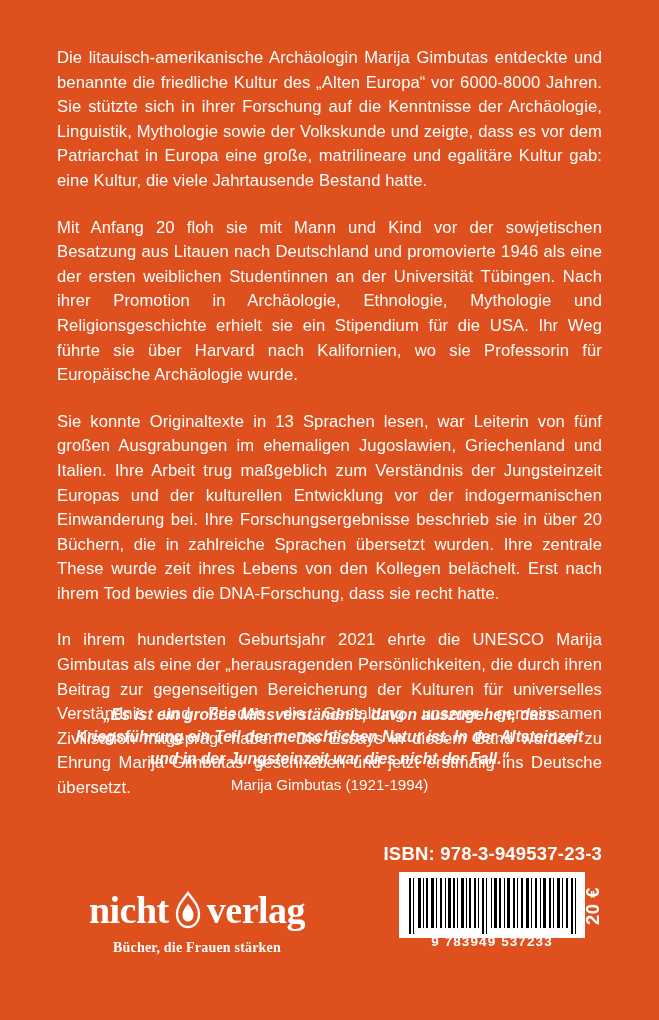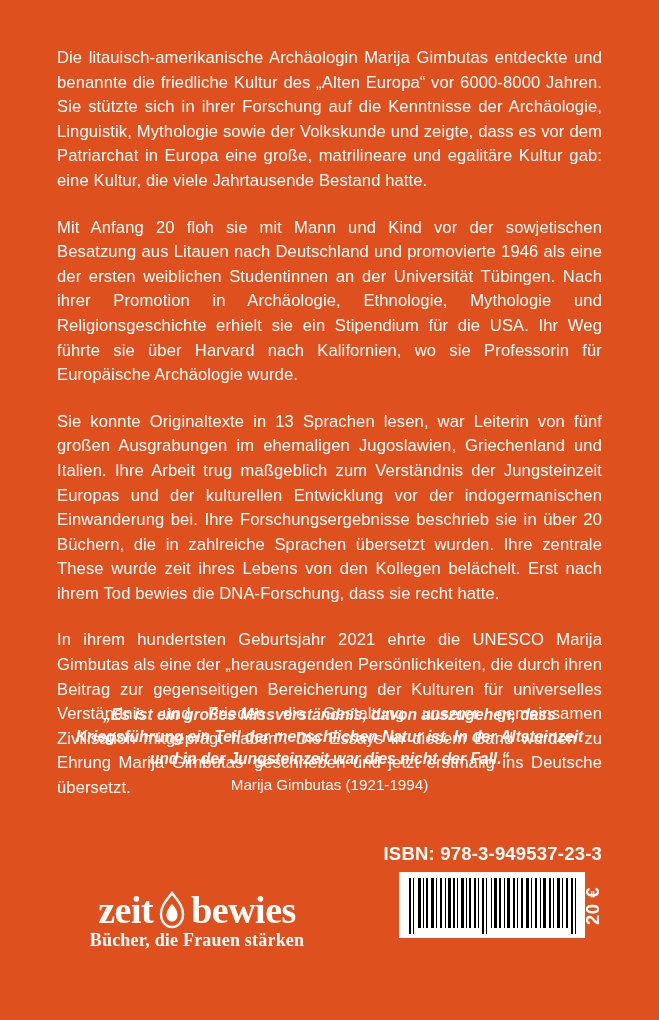--- a/index.html
+++ b/index.html
@@ -147,22 +147,23 @@
     line-height: 1;
     letter-spacing: -0.5px;
   }
   .logo-mark {
     width: 30px;
     height: 40px;
     position: relative;
     display: inline-block;
   }
   .logo-tagline {
+    margin-top: 10px;
     font-family: "Liberation Serif", serif;
-    font-size: 18px;
+    font-size: 14px;
     font-weight: bold;
     color: #ffffff;
     letter-spacing: 0.2px;
   }
 </style>
 </head>
 <body>
 
 <div class="page">
 
@@ -220,31 +221,32 @@
           <rect x="150" y="6" width="2" height="50"></rect>
           <rect x="154" y="6" width="1" height="50"></rect>
           <rect x="158" y="6" width="3" height="50"></rect>
           <rect x="163" y="6" width="1" height="50"></rect>
           <rect x="167" y="6" width="2" height="50"></rect>
           <rect x="172" y="6" width="2" height="56"></rect>
           <rect x="176" y="6" width="1" height="56"></rect>
         </g>
       </svg>
     </div>
+    <div class="barcode-digits">9 783949 537233</div>
     <div class="price">20 €</div>
   </div>
 
 
   <div class="logo-block">
     <div class="logo-row">
-      <span class="logo-word">zeit</span>
+      <span class="logo-word">nicht</span>
       <span class="logo-mark">
         <svg width="30" height="40" viewBox="0 0 30 40" xmlns="http://www.w3.org/2000/svg" aria-hidden="true">
           <path d="M15 3 C21 11, 26 16, 26 24 C26 32, 21 37, 15 37 C9 37, 4 32, 4 24 C4 16, 9 11, 15 3 Z" fill="none" stroke="#ffffff" stroke-width="2.4"></path>
           <path d="M15 14 C18.5 18, 20.5 21, 20.5 25 C20.5 29, 18.2 31.5, 15 31.5 C11.8 31.5, 9.5 29, 9.5 25 C9.5 21, 11.5 18, 15 14 Z" fill="#ffffff"></path>
         </svg>
       </span>
-      <span class="logo-word">bewies</span>
+      <span class="logo-word">verlag</span>
     </div>
     <div class="logo-tagline">Bücher, die Frauen stärken</div>
   </div>
 
 </div>
 
 </body></html>

